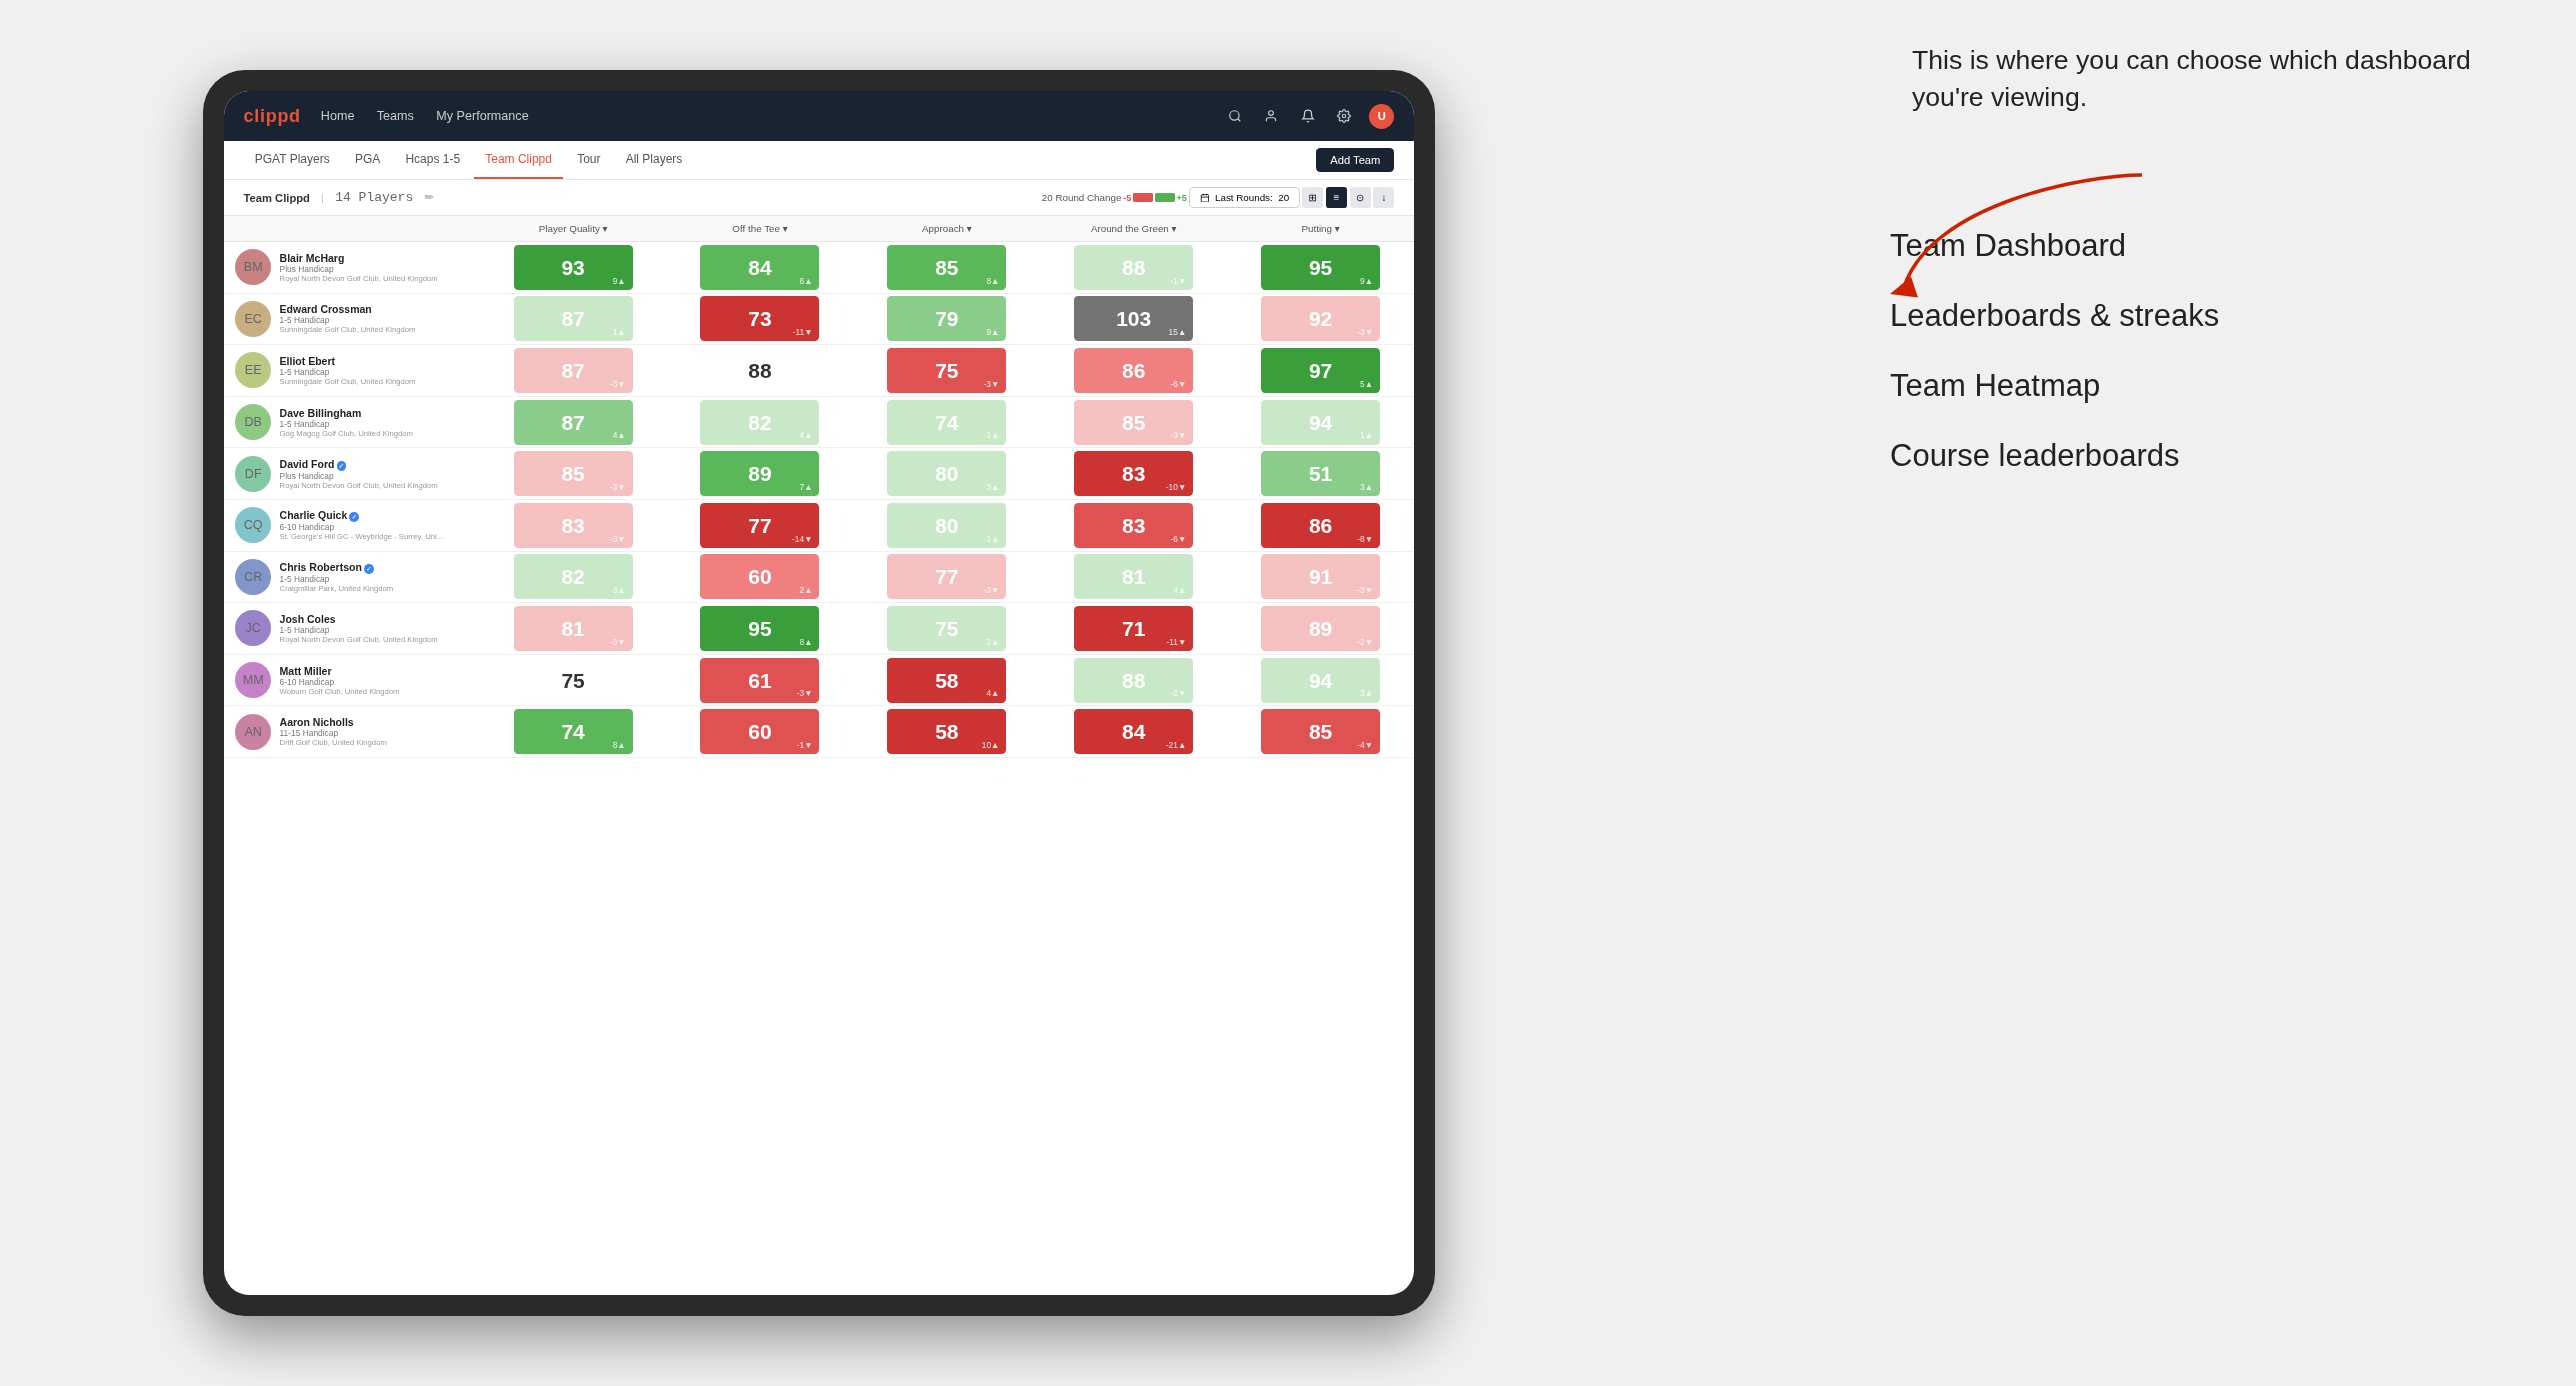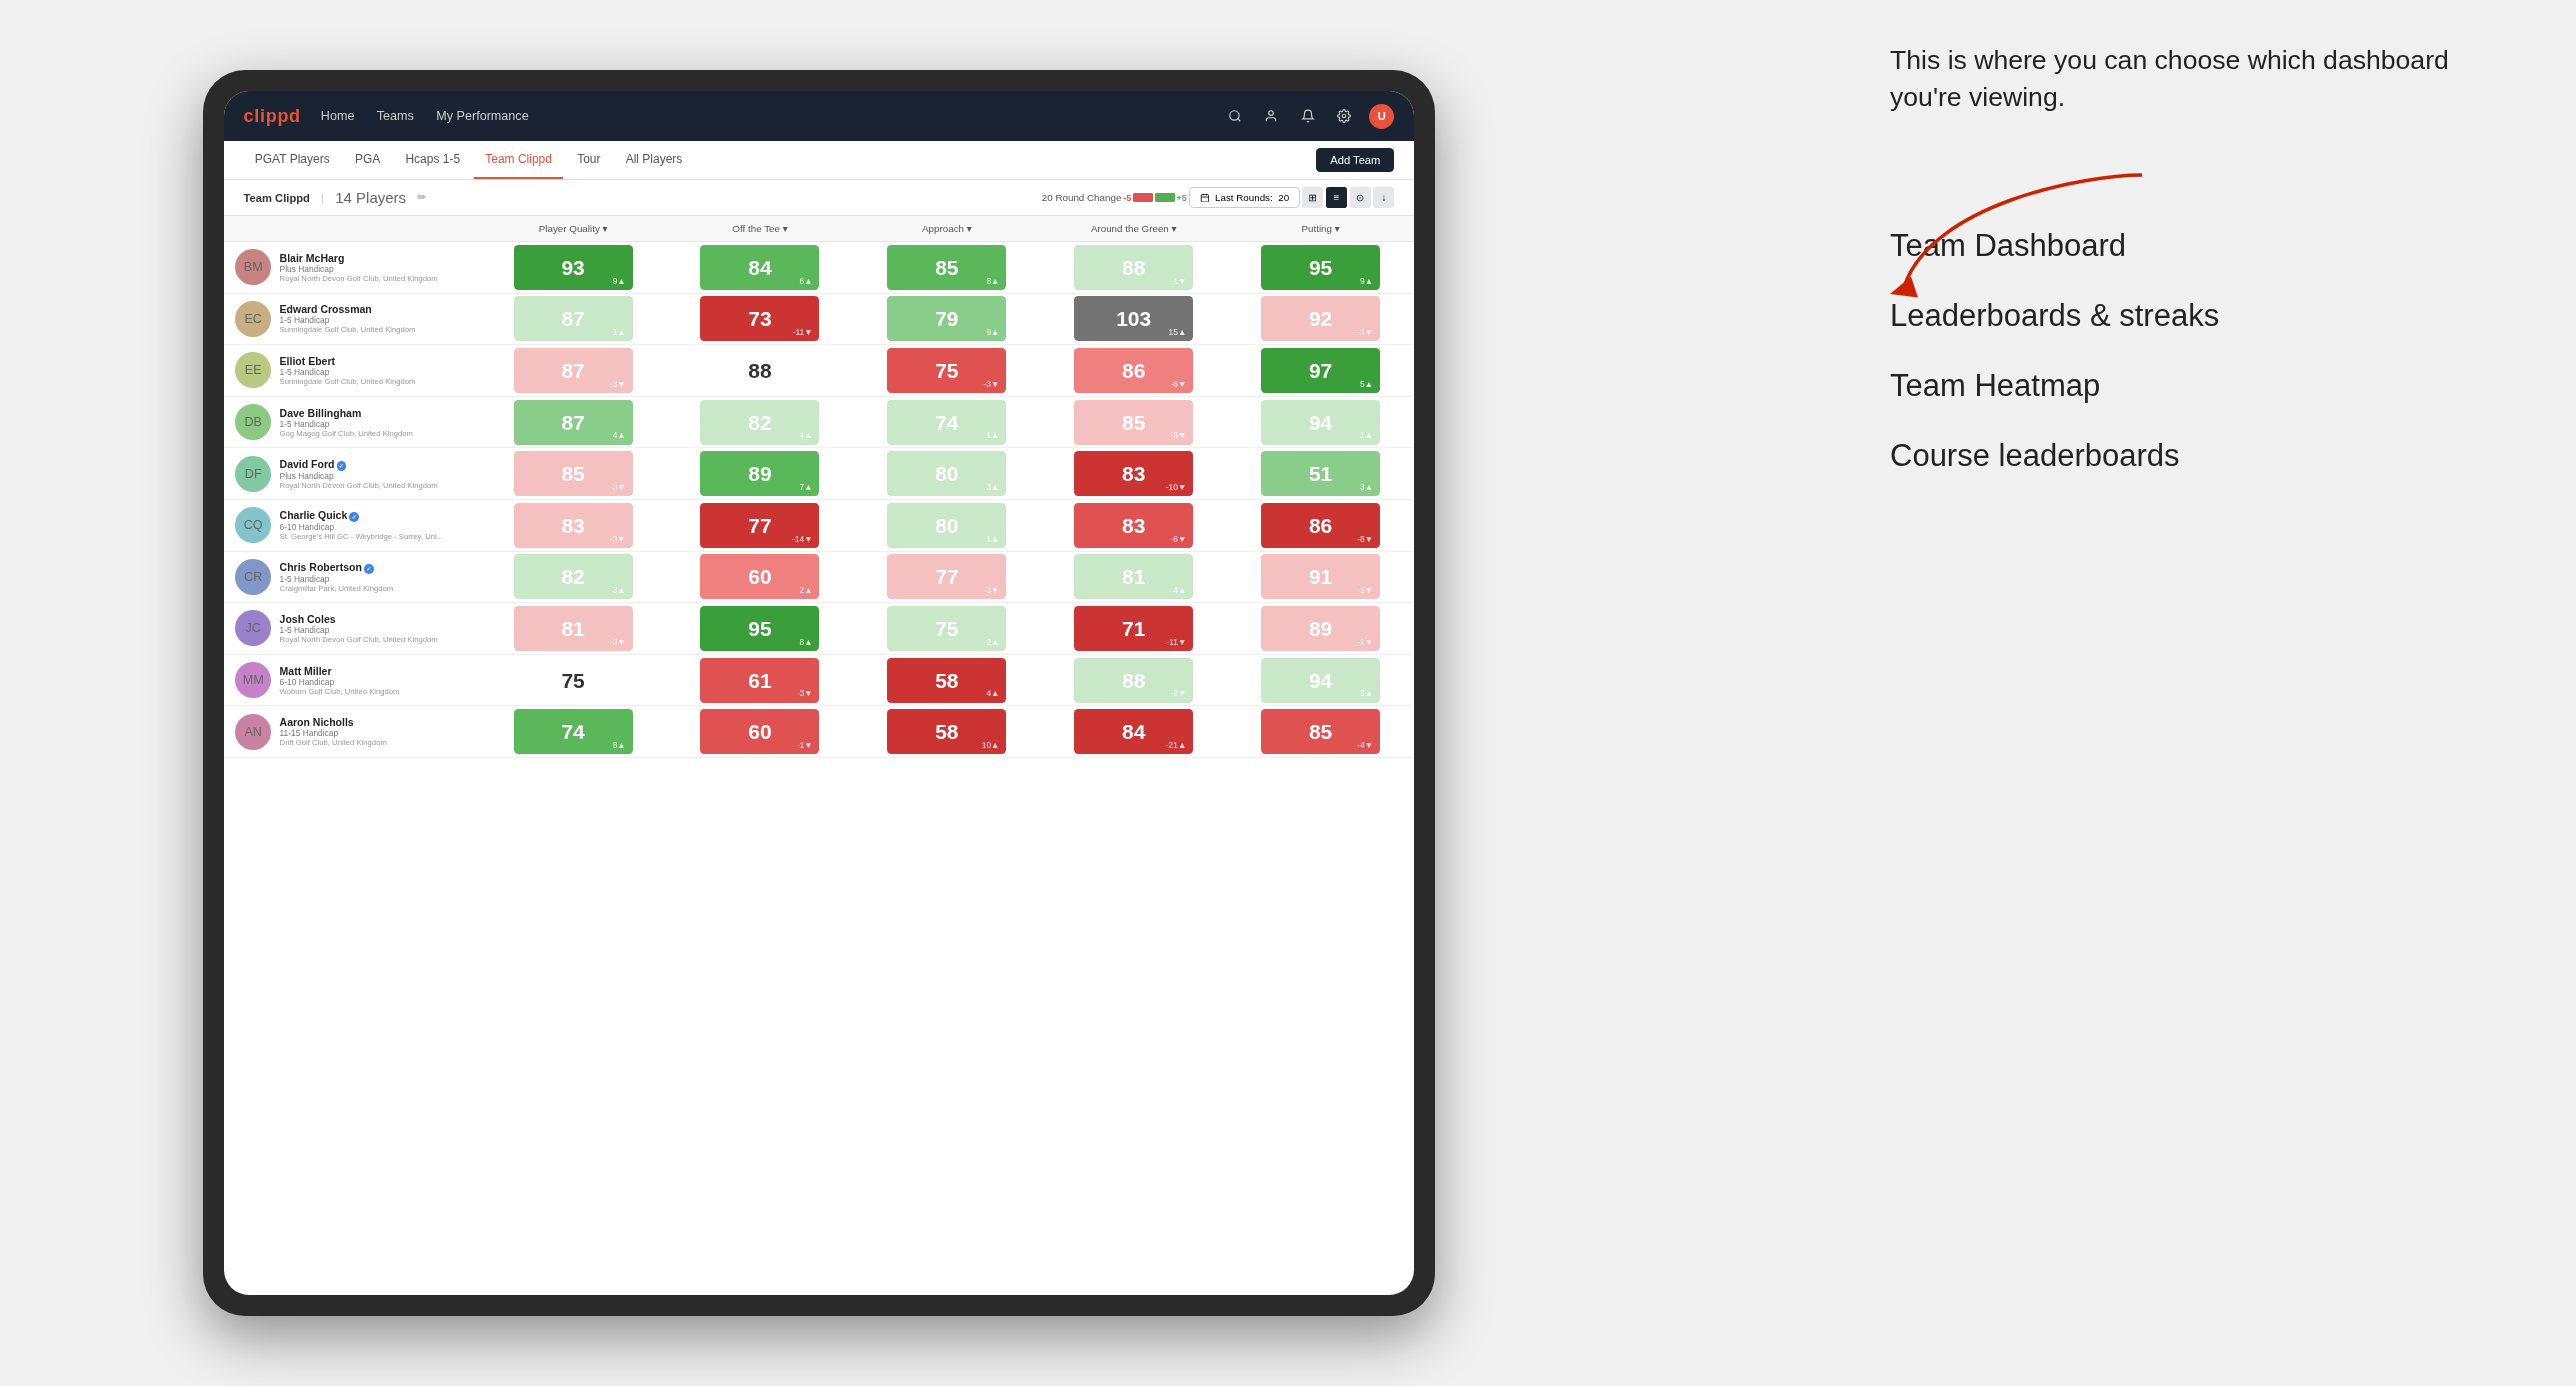--- a/index.html
+++ b/index.html
@@ -17,20 +17,21 @@
       position: absolute;
       right: 56px;
       top: 42px;
       width: 630px;
     }
     .annotation-text {
       font-size: 26.6px;
       color: #222;
       line-height: 1.4;
       margin-bottom: 28px;
+      margin-left: 22px;
     }
     .dashboard-options {
       margin-top: 112px;
     }
     .dashboard-option {
       font-size: 31px;
       color: #222;
       font-weight: 500;
       margin-bottom: 34px;
     }
@@ -169,22 +170,23 @@
       border-bottom: 0.7px solid #e5e5e5;
       flex-shrink: 0;
       gap: 11.2px;
     }
     .team-name {
       font-size: 11.2px;
       font-weight: 600;
       color: #333;
     }
     .team-count {
-      font-size: 15px;
+      font-size: 13px;
       color: #666;
+      font-family: Liberation Mono, monospace;
     }
     .edit-icon {
       color: #999;
       font-size: 11.2px;
       cursor: pointer;
     }
     .round-change {
       margin-left: auto;
       display: flex;
       align-items: center;

